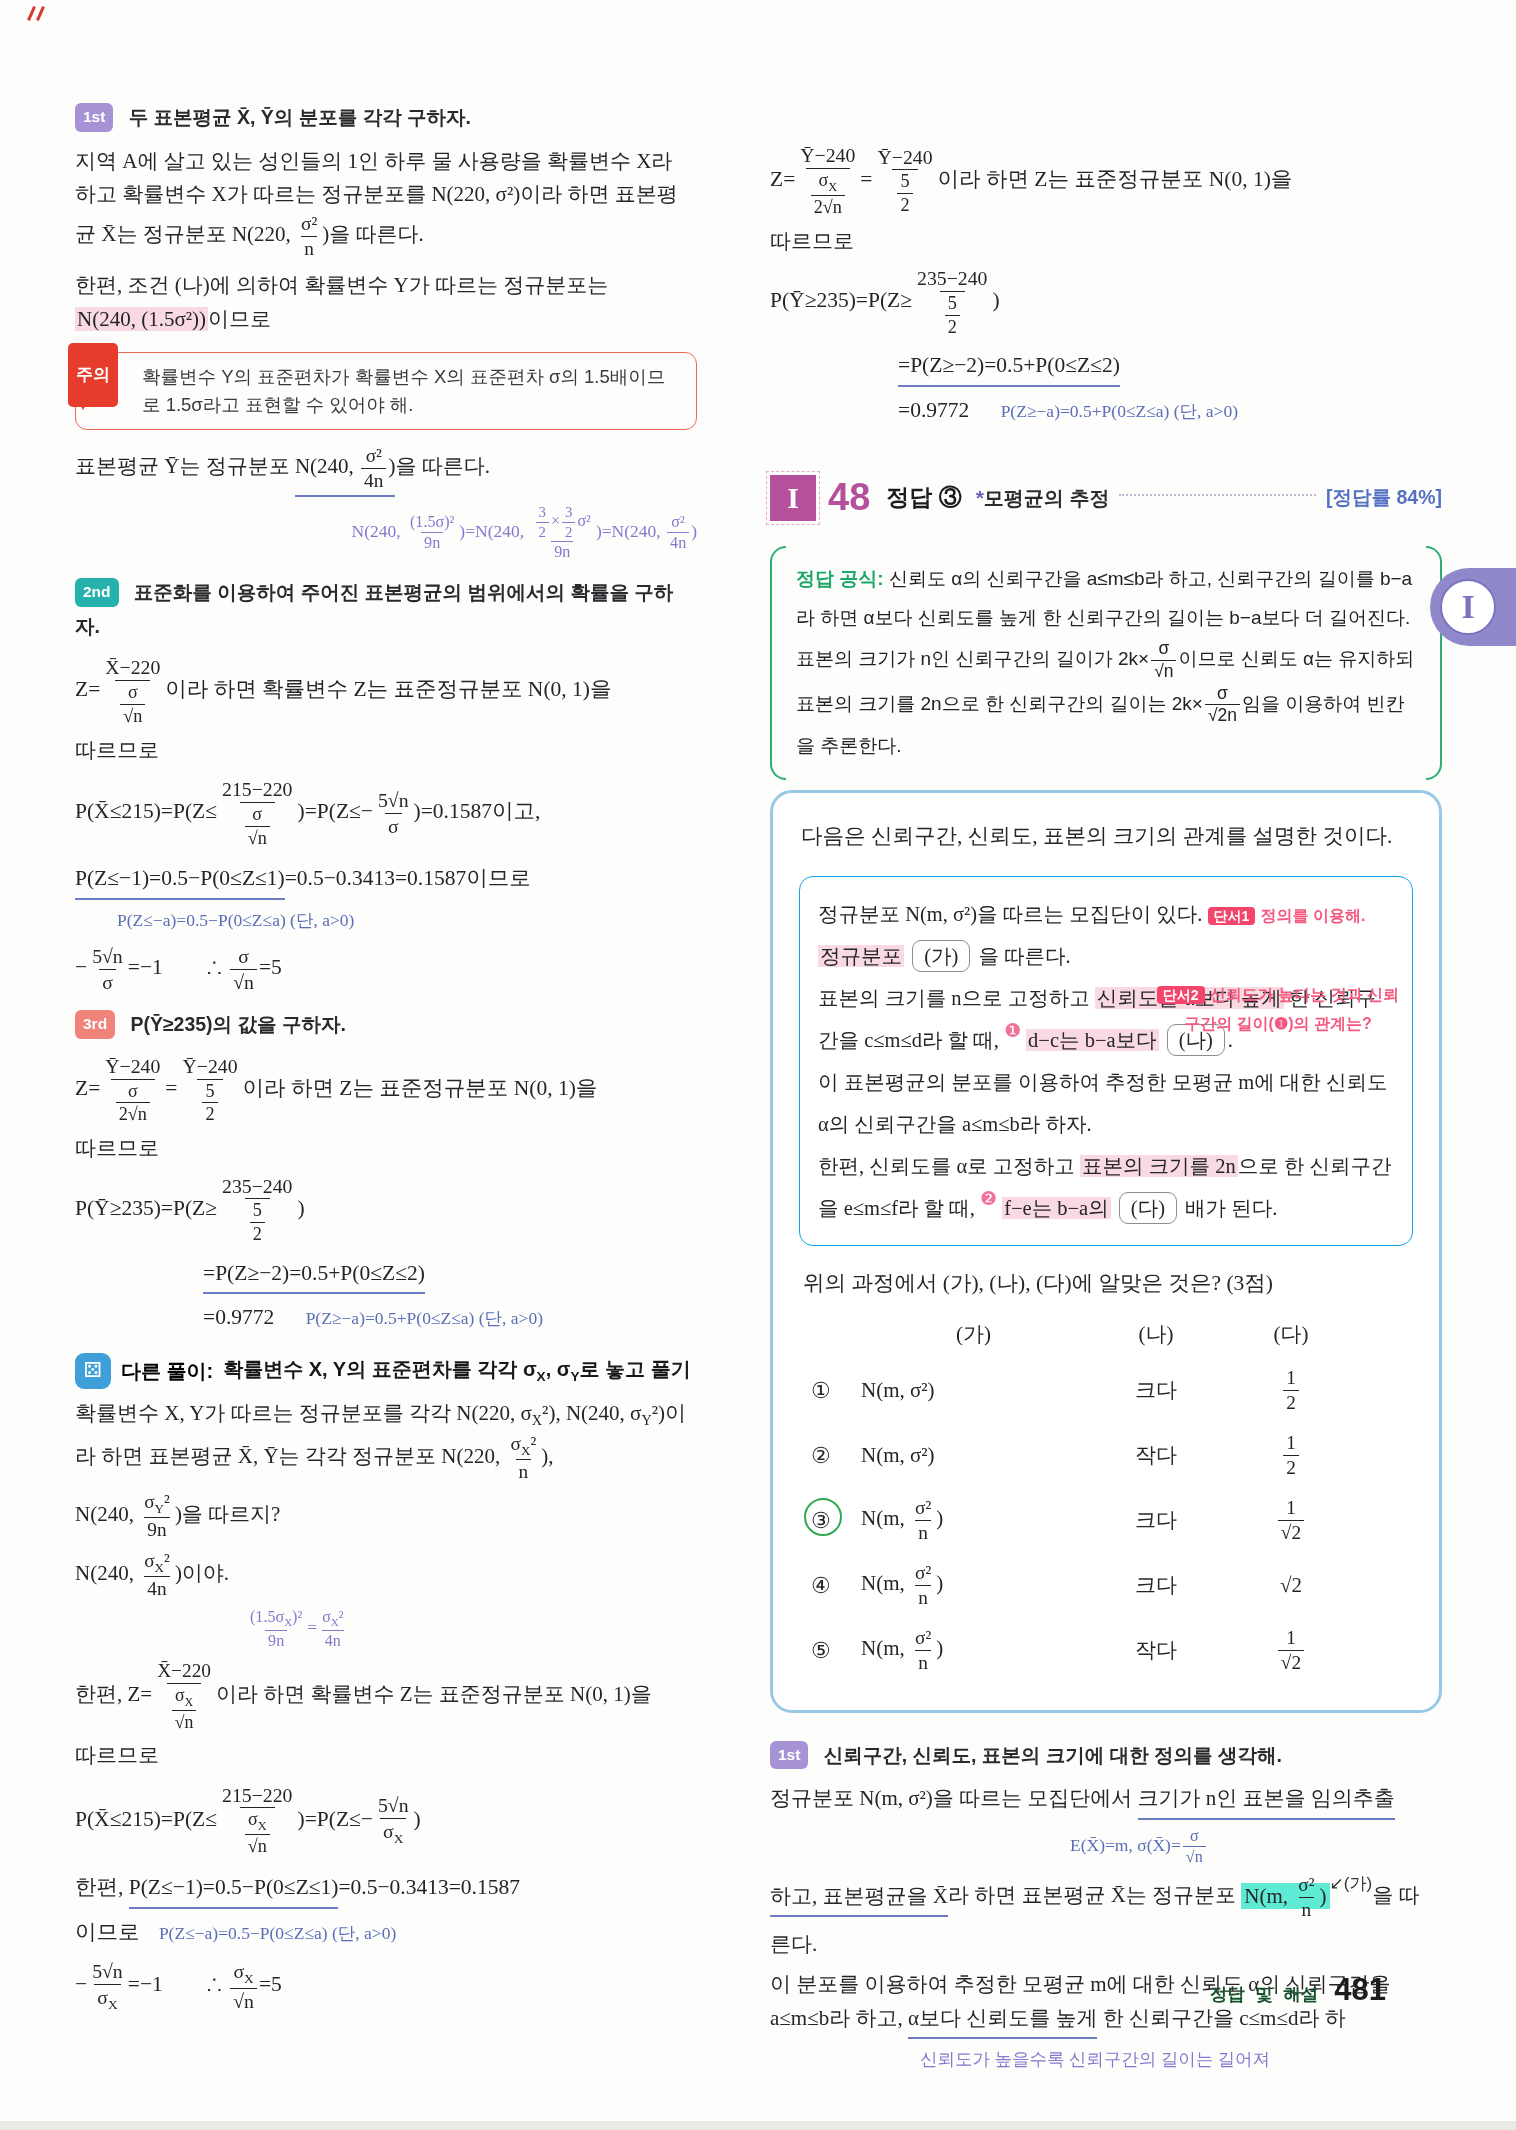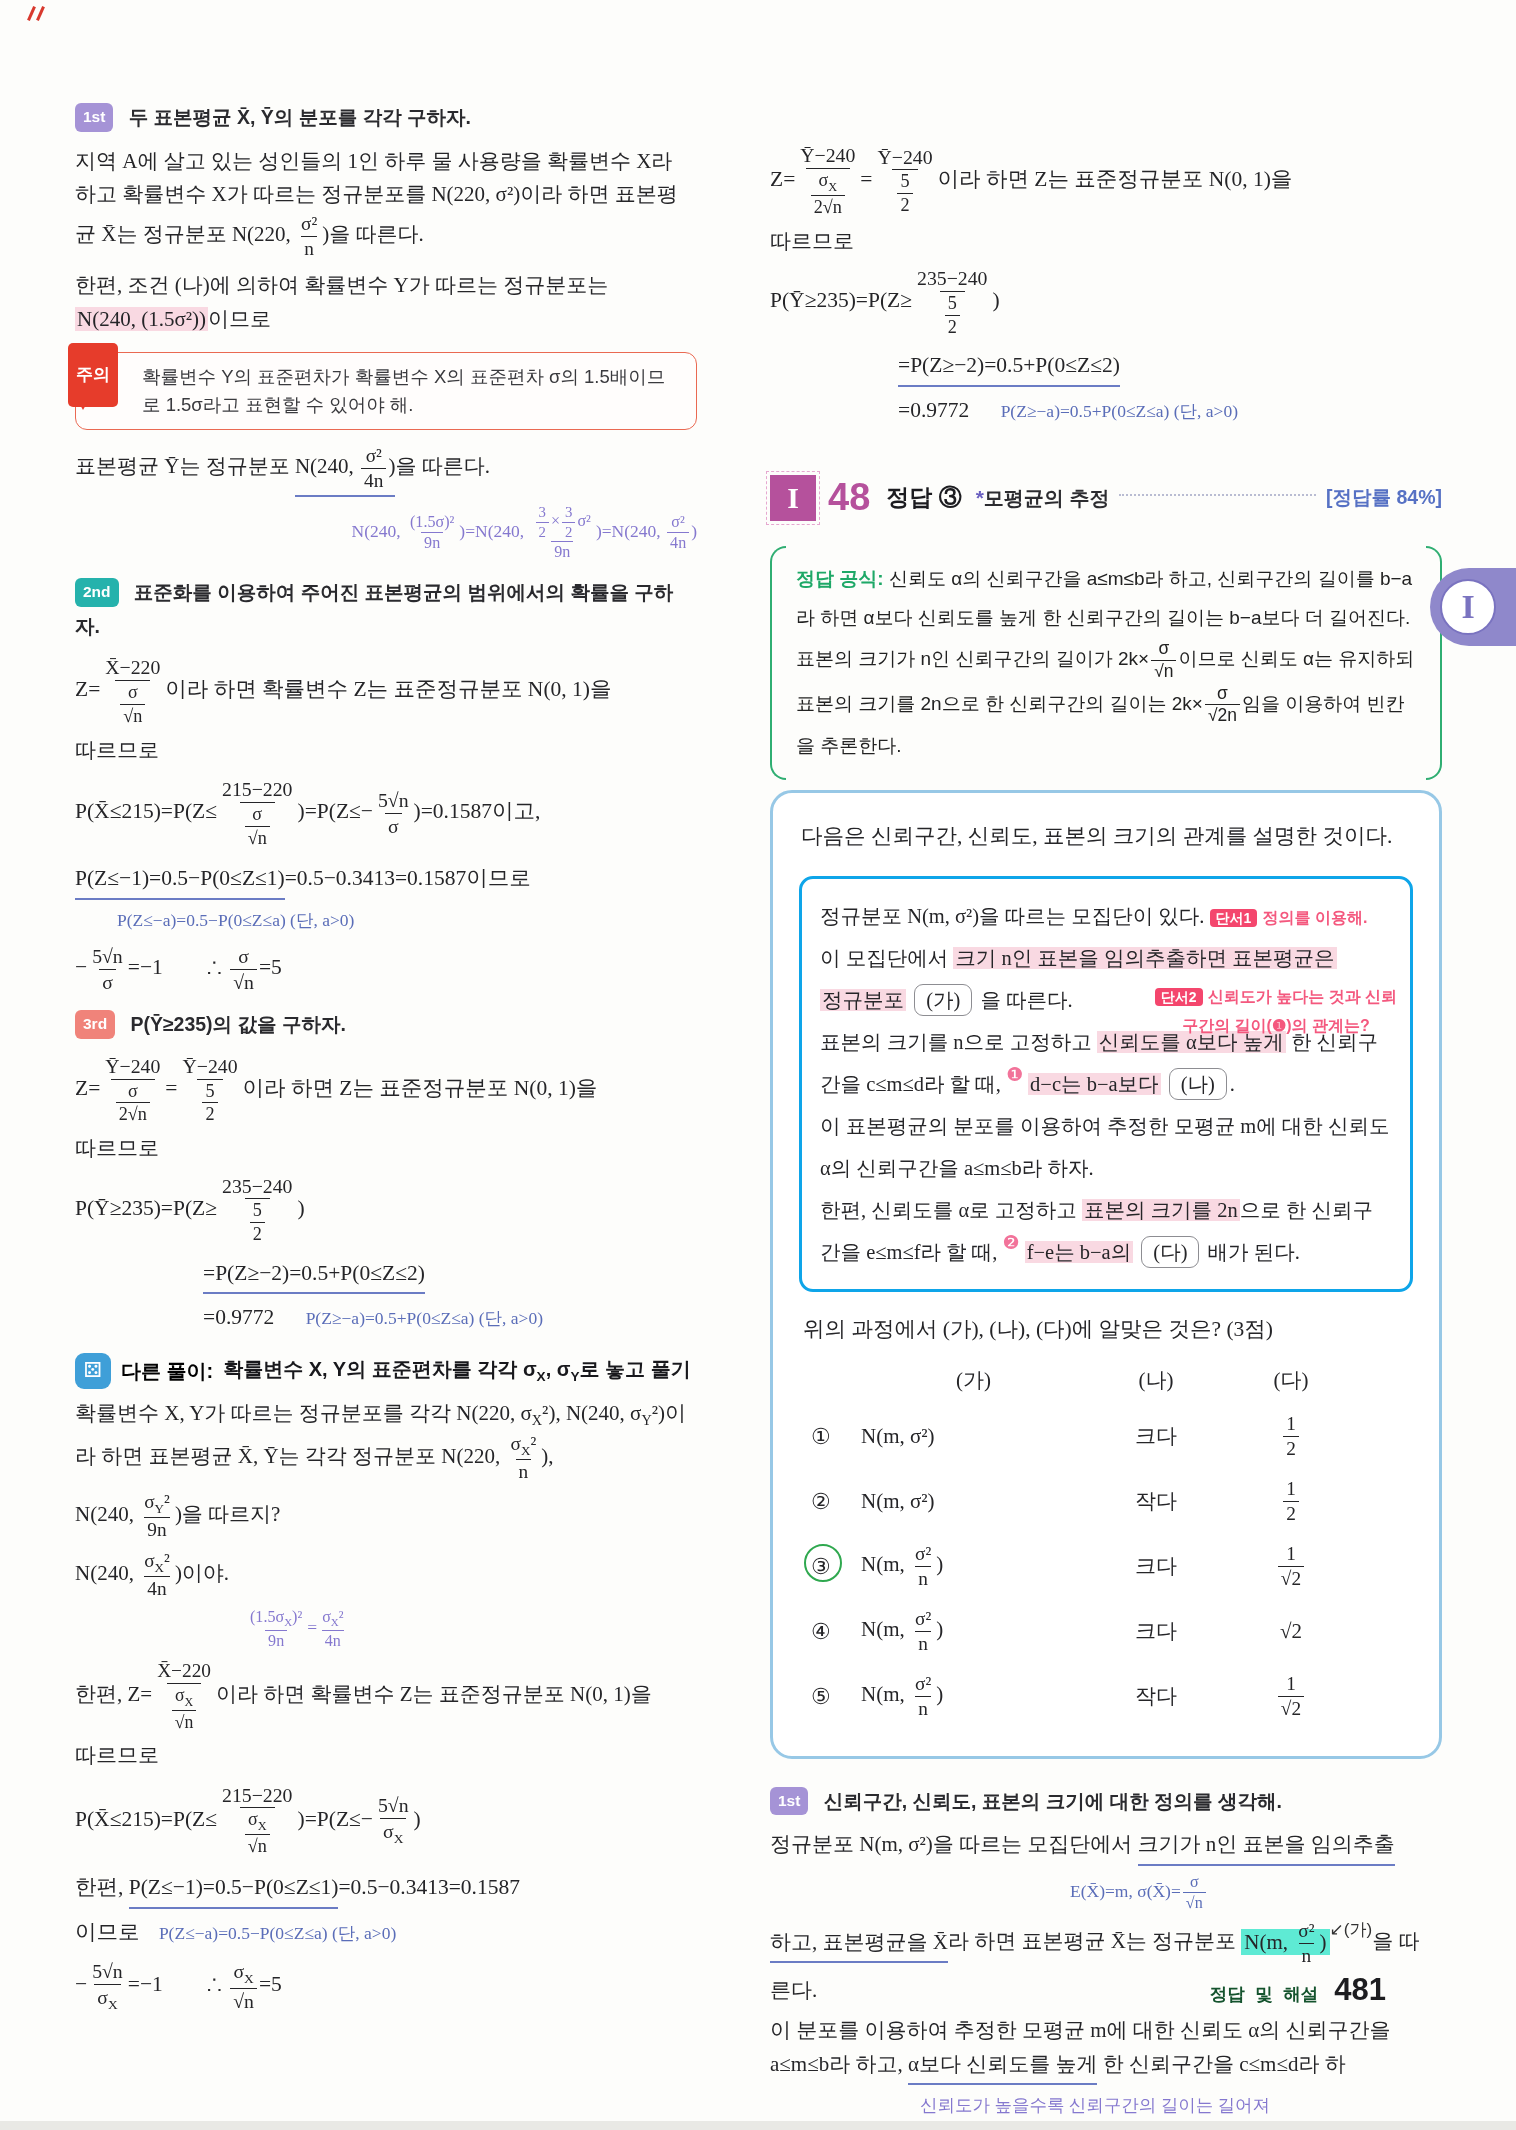--- a/index.html
+++ b/index.html
@@ -47,21 +47,21 @@
   .leader{flex:1;border-bottom:2px dotted #b9bcd2;margin:0 10px 6px 10px;min-width:40px}
   .qrate{color:#5671c4;font-family:"Liberation Sans",sans-serif;font-size:19.5px;font-weight:600}
   
   .fbox{position:relative;padding:14px 26px;margin:6px 0 10px 0;font-family:"Liberation Sans",sans-serif;font-size:19px;font-weight:500;line-height:2.05;color:#222}
   .fbox .brk{position:absolute;top:0;bottom:0;width:16px;border:2.2px solid #2fae72}
   .fbox .brk.l{left:0;border-right:none;border-radius:16px 0 0 16px}
   .fbox .brk.r{right:0;border-left:none;border-radius:0 16px 16px 0}
   .flabel{color:#1ea867;font-weight:700}
   
   .bluebox{border:3px solid #97c8e6;border-radius:22px;padding:24px 26px 20px 26px;margin:10px 0 0 0;background:#fff}
-  .cluebox{position:relative;border:3px solid #0ea5e9;border-radius:14px;padding:16px 18px;margin:22px 0 6px 0;font-size:20.5px;line-height:2.05}
+  .cluebox{position:relative;border:1px solid #0ea5e9;border-radius:14px;padding:16px 18px;margin:22px 0 6px 0;font-size:20.5px;line-height:2.05}
   .danseo{background:#f4466d;color:#fff;font-family:"Liberation Sans",sans-serif;font-size:14px;font-weight:700;padding:1px 6px;border-radius:4px;white-space:nowrap}
   .dtext{color:#f4587e;font-family:"Liberation Sans",sans-serif;font-size:16px;font-weight:600}
   .d2box{position:absolute;right:8px;top:102px;width:252px;line-height:1.45;text-align:center}
   .slot{display:inline-block;border:1.6px solid #8d8d92;border-radius:9px;padding:0 11px;background:#fff;line-height:1.5;margin:0 3px}
   .circn{color:#f2739a;font-size:19px;position:relative;top:-10px;font-family:"DejaVu Sans",sans-serif}
   .d3line{text-align:right;line-height:1.3;margin-top:2px}
   .qline{margin:20px 4px 4px 4px;font-size:21.5px}
   
   .chead,.crow{display:grid;grid-template-columns:50px 225px 140px 130px;align-items:center}
   .chead{margin:18px 0 4px 12px;font-size:21px}
@@ -315,23 +315,20 @@
 
     <div class="bluebox">
       <div style="margin:2px 2px 0 2px;font-size:21.5px">다음은 신뢰구간, 신뢰도, 표본의 크기의 관계를 설명한 것이다.</div>
       <div class="cluebox">
         <div>
           <span>정규분포 N(m, σ²)을 따르는 모집단이 있다. </span>
           <span class="danseo">단서1</span>
           <span class="dtext"> 정의를 이용해.</span>
         </div>
         <div>
-          <span>이 모집단에서 </span><span class="hlp">크기 n인 표본을 임의추출하면 표본평균은</span>
-        </div>
-        <div>
           <span class="hlp">정규분포</span>
           <span class="slot">(가)</span><span> 을 따른다.</span>
         </div>
         <div class="d2box">
           <span class="danseo">단서2</span>
           <span class="dtext"> 신뢰도가 높다는 것과 신뢰구간의 길이(❶)의 관계는?</span>
         </div>
         <div>
           <span>표본의 크기를 n으로 고정하고 </span><span class="hlp">신뢰도를 α보다 높게</span><span> 한 신뢰구간을 c≤m≤d라 할 때,</span>
           <span class="circn">❶</span>

